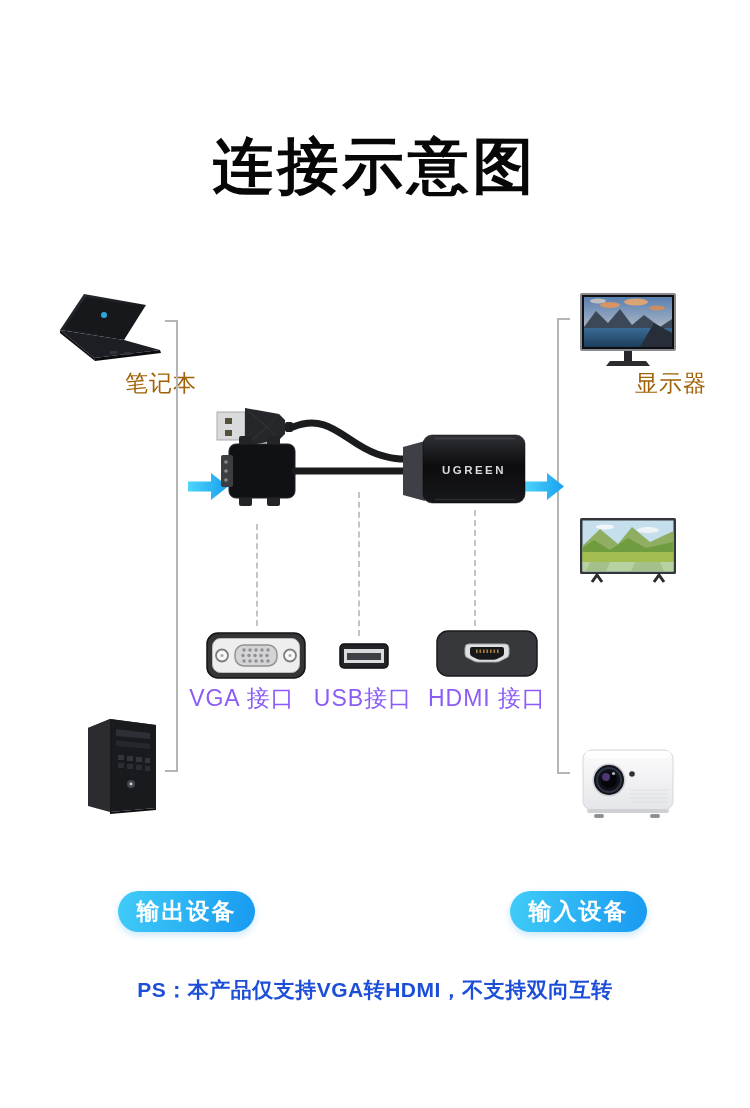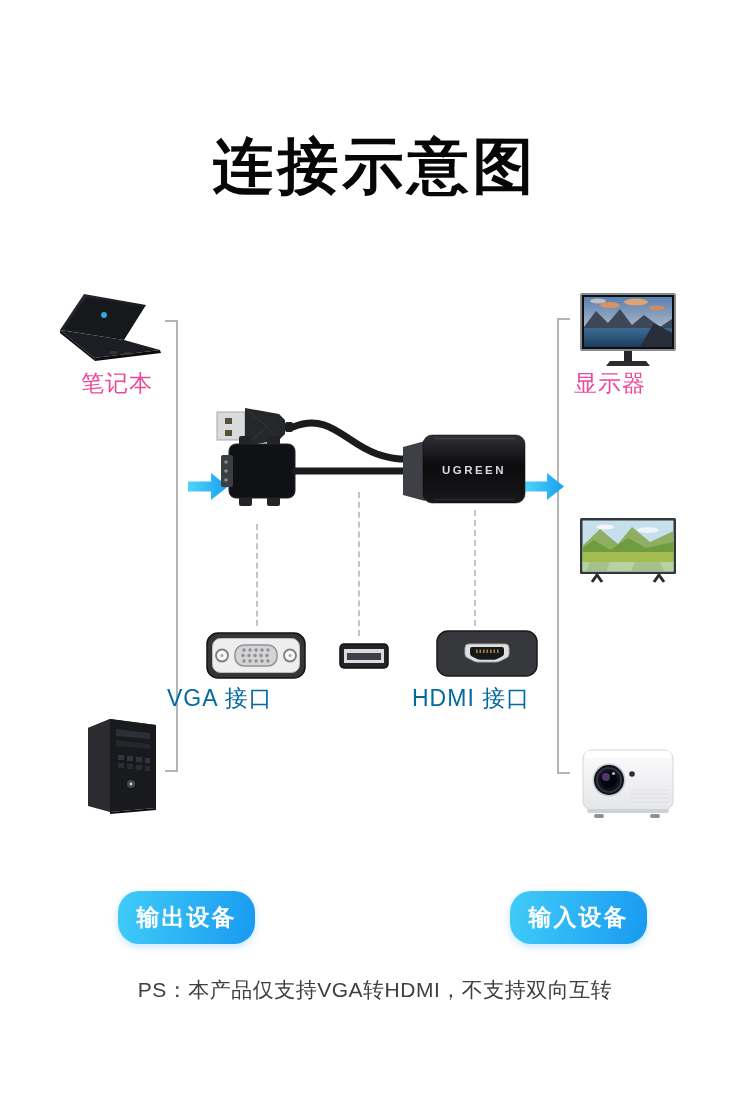--- a/index.html
+++ b/index.html
@@ -8,44 +8,44 @@
     position:relative; width:750px; height:1108px; margin:16px auto;
     background:#ffffff; overflow:hidden;
     font-family:"Liberation Sans","DejaVu Sans",sans-serif;
   }
   .abs { position:absolute; }
   .page-title {
     top:110px; left:0; width:750px; text-align:center;
     font-size:61px; font-weight:900; letter-spacing:4px; color:#070707;
   }
   .dev-label {
-    width:160px; text-align:center; font-size:23px; color:#ec4899; letter-spacing:1px;
+    width:160px; text-align:right; font-size:23px; color:#a16207; letter-spacing:1px;
   }
   .port-label {
-    width:150px; text-align:left; font-size:23px; color:#0369a1; letter-spacing:1px;
+    width:150px; text-align:center; font-size:23px; color:#8b5cf6; letter-spacing:1px;
   }
   .bracket-left {
     left:165px; top:304px; width:13px; height:452px;
     border-right:2px solid #b5b5b5; border-top:2px solid #b5b5b5; border-bottom:2px solid #b5b5b5;
   }
   .bracket-right {
     left:557px; top:302px; width:13px; height:456px;
     border-left:2px solid #b5b5b5; border-top:2px solid #b5b5b5; border-bottom:2px solid #b5b5b5;
   }
   .dashed-line { width:0; border-left:2px dashed #c4c4c6; }
   .badge {
-    width:137px; height:53px; border-radius:21px;
+    width:137px; height:41px; border-radius:21px;
     background:linear-gradient(100deg,#40ccf8 0%,#189af0 100%);
     display:flex; align-items:center; justify-content:center;
     color:#ffffff; font-size:23px; font-weight:bold; letter-spacing:2px;
     box-shadow:0 3px 7px rgba(36,160,240,.25);
   }
   .ps-note {
     top:960px; left:0; width:750px; text-align:center;
-    font-size:21px; font-weight:400; color:#404040; letter-spacing:0.5px;
+    font-size:21px; font-weight:700; color:#1d4ed8; letter-spacing:0.5px;
   }
   svg { display:block; }
 </style>
 </head>
 <body>
 
 <div class="canvas">
 
   <div class="abs page-title">连接示意图</div>
 
@@ -112,21 +112,21 @@
       <ellipse cx="56" cy="9" rx="12" ry="3.5" fill="#e8a76d" opacity=".9"></ellipse>
       <ellipse cx="77" cy="15" rx="8" ry="2.5" fill="#d98e52" opacity=".85"></ellipse>
       <ellipse cx="18" cy="8" rx="8" ry="2.5" fill="#d8cdbf" opacity=".8"></ellipse>
       <polygon points="4,34 16,18 28,30 40,16 52,32 64,22 80,34 92,26 92,40 4,40" fill="#3c4758"></polygon>
       <rect x="4" y="35" width="88" height="19" fill="url(#monLake)"></rect>
       <polygon points="60,54 74,30 92,40 92,54" fill="#272e39"></polygon>
       <rect x="44" y="58" width="8" height="10" fill="#26262a"></rect>
       <polygon points="30,68 66,68 70,73 26,73" fill="#2c2c30"></polygon>
     </svg>
   </div>
-  <div class="abs dev-label" style="left:530px;top:352px;">显示器</div>
+  <div class="abs dev-label" style="left:547px;top:352px;">显示器</div>
 
   <div class="abs" style="left:580px;top:502px;">
     <svg width="96" height="70" viewBox="0 0 96 70">
       <rect x="0" y="0" width="96" height="56" rx="1.5" fill="#33363a"></rect>
       <rect x="2.5" y="2.5" width="91" height="51" fill="#c6dfed"></rect>
       <ellipse cx="25" cy="9" rx="9" ry="2.5" fill="#f3f7f9"></ellipse>
       <ellipse cx="68" cy="12" rx="11" ry="3" fill="#eef4f6"></ellipse>
       <polygon points="2.5,28 20,11 38,26 52,9 70,24 93.5,13 93.5,34 2.5,34" fill="#8fae62"></polygon>
       <polygon points="2.5,30 14,22 30,32 48,20 66,30 93.5,24 93.5,40 2.5,40" fill="#6f9c3f"></polygon>
       <rect x="2.5" y="34" width="91" height="11" fill="#a3bd50"></rect>
@@ -284,20 +284,21 @@
           <rect x="47" y="19.5" width="1.6" height="3.5"></rect>
         <rect x="50.5" y="19.5" width="1.6" height="3.5"></rect>
           <rect x="54" y="19.5" width="1.6" height="3.5"></rect>
           <rect x="57.5" y="19.5" width="1.6" height="3.5"></rect>
         <rect x="61" y="19.5" width="1.6" height="3.5"></rect>
       </g>
     </svg>
   </div>
 
   <div class="abs port-label" style="left:167px;top:667px;">VGA 接口</div>
+  <div class="abs port-label" style="left:288px;top:667px;">USB接口</div>
   <div class="abs port-label" style="left:412px;top:667px;">HDMI 接口</div>
 
   <div class="abs badge" style="left:118px;top:875px;">输出设备</div>
   <div class="abs badge" style="left:510px;top:875px;">输入设备</div>
 
   <div class="abs ps-note">PS：本产品仅支持VGA转HDMI，不支持双向互转</div>
 
 </div>
 
 </body></html>

